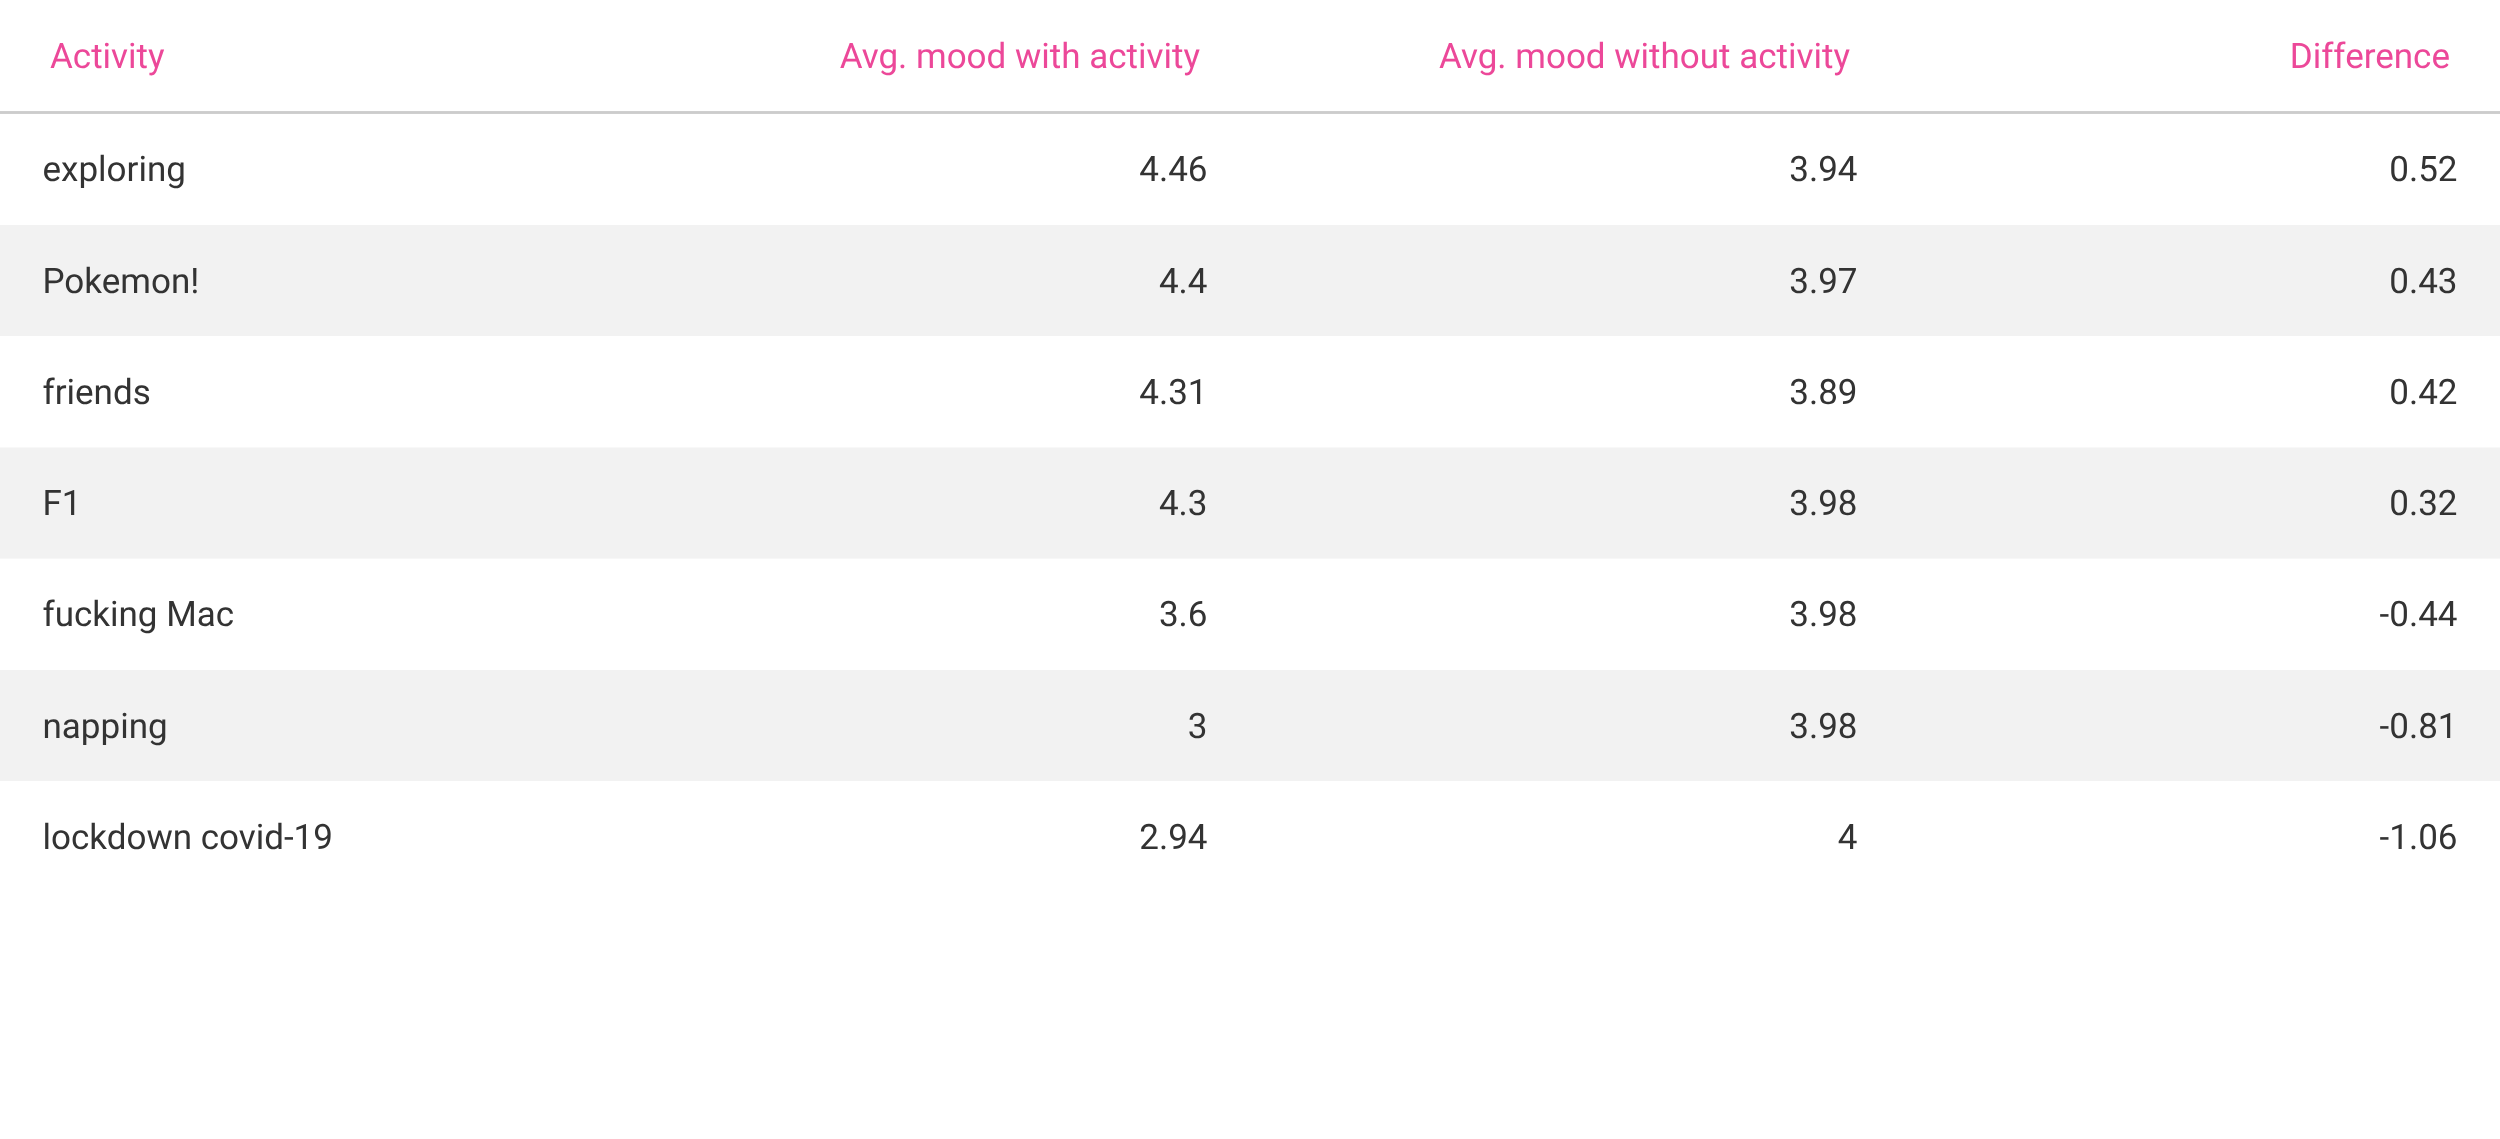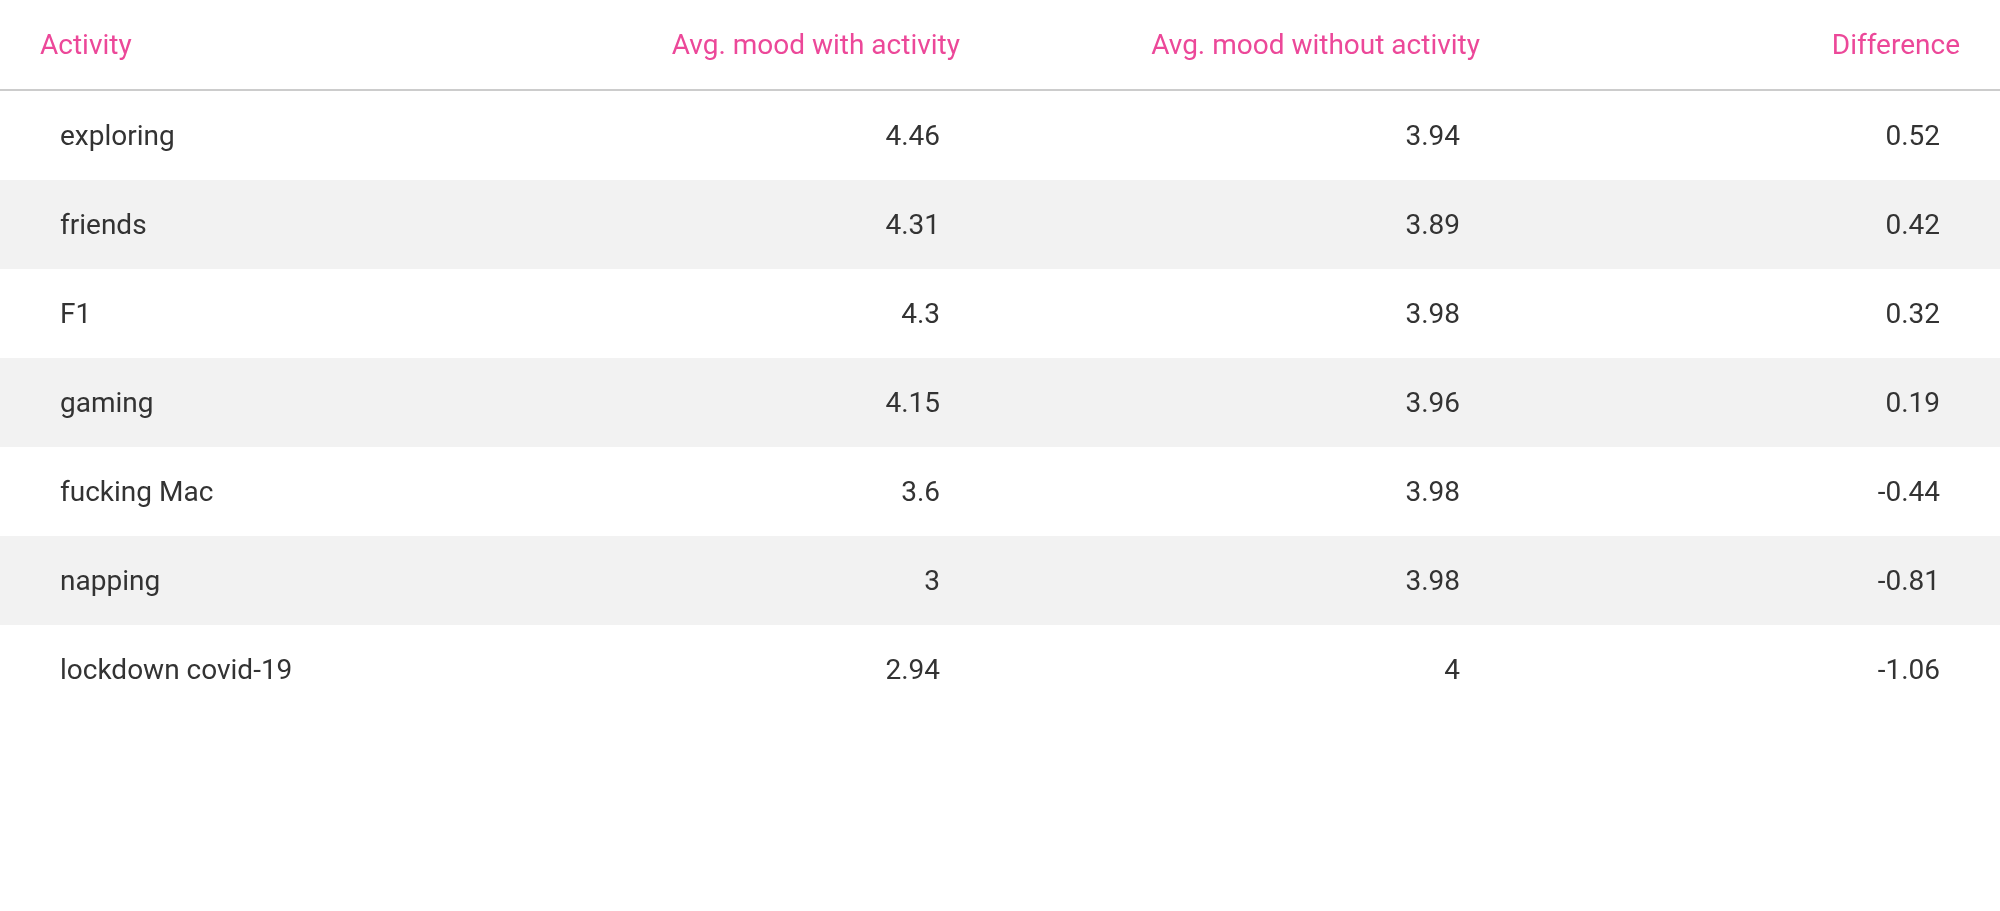--- a/index.html
+++ b/index.html
@@ -36,21 +36,21 @@
       font-weight: 400;
       padding: 28px 40px;
       text-align: right;
     }
 
     th:first-child {
       text-align: left;
     }
 
     td {
-      padding: 28px 60px;
+      padding: 28px 34px;
       text-align: right;
     }
 
     td:first-child {
       text-align: left;
     }
 
     tbody tr:nth-child(odd) {
       background-color: #ffffff;
     }
@@ -89,36 +89,36 @@
       </tr>
     </thead>
     <tbody id="table-body">
     <tr>
           <td>exploring</td>
           <td>4.46</td>
           <td>3.94</td>
           <td>0.52</td>
         </tr>
         <tr>
+          <td>Pokemon!</td>
+          <td>4.4</td>
+          <td>3.97</td>
+          <td>0.43</td>
+        </tr>
+        <tr>
           <td>friends</td>
           <td>4.31</td>
           <td>3.89</td>
           <td>0.42</td>
         </tr>
         <tr>
           <td>F1</td>
           <td>4.3</td>
           <td>3.98</td>
           <td>0.32</td>
-        </tr>
-        <tr>
-          <td>gaming</td>
-          <td>4.15</td>
-          <td>3.96</td>
-          <td>0.19</td>
         </tr>
         <tr>
           <td>fucking Mac</td>
           <td>3.6</td>
           <td>3.98</td>
           <td>-0.44</td>
         </tr>
         <tr>
           <td>napping</td>
           <td>3</td>

